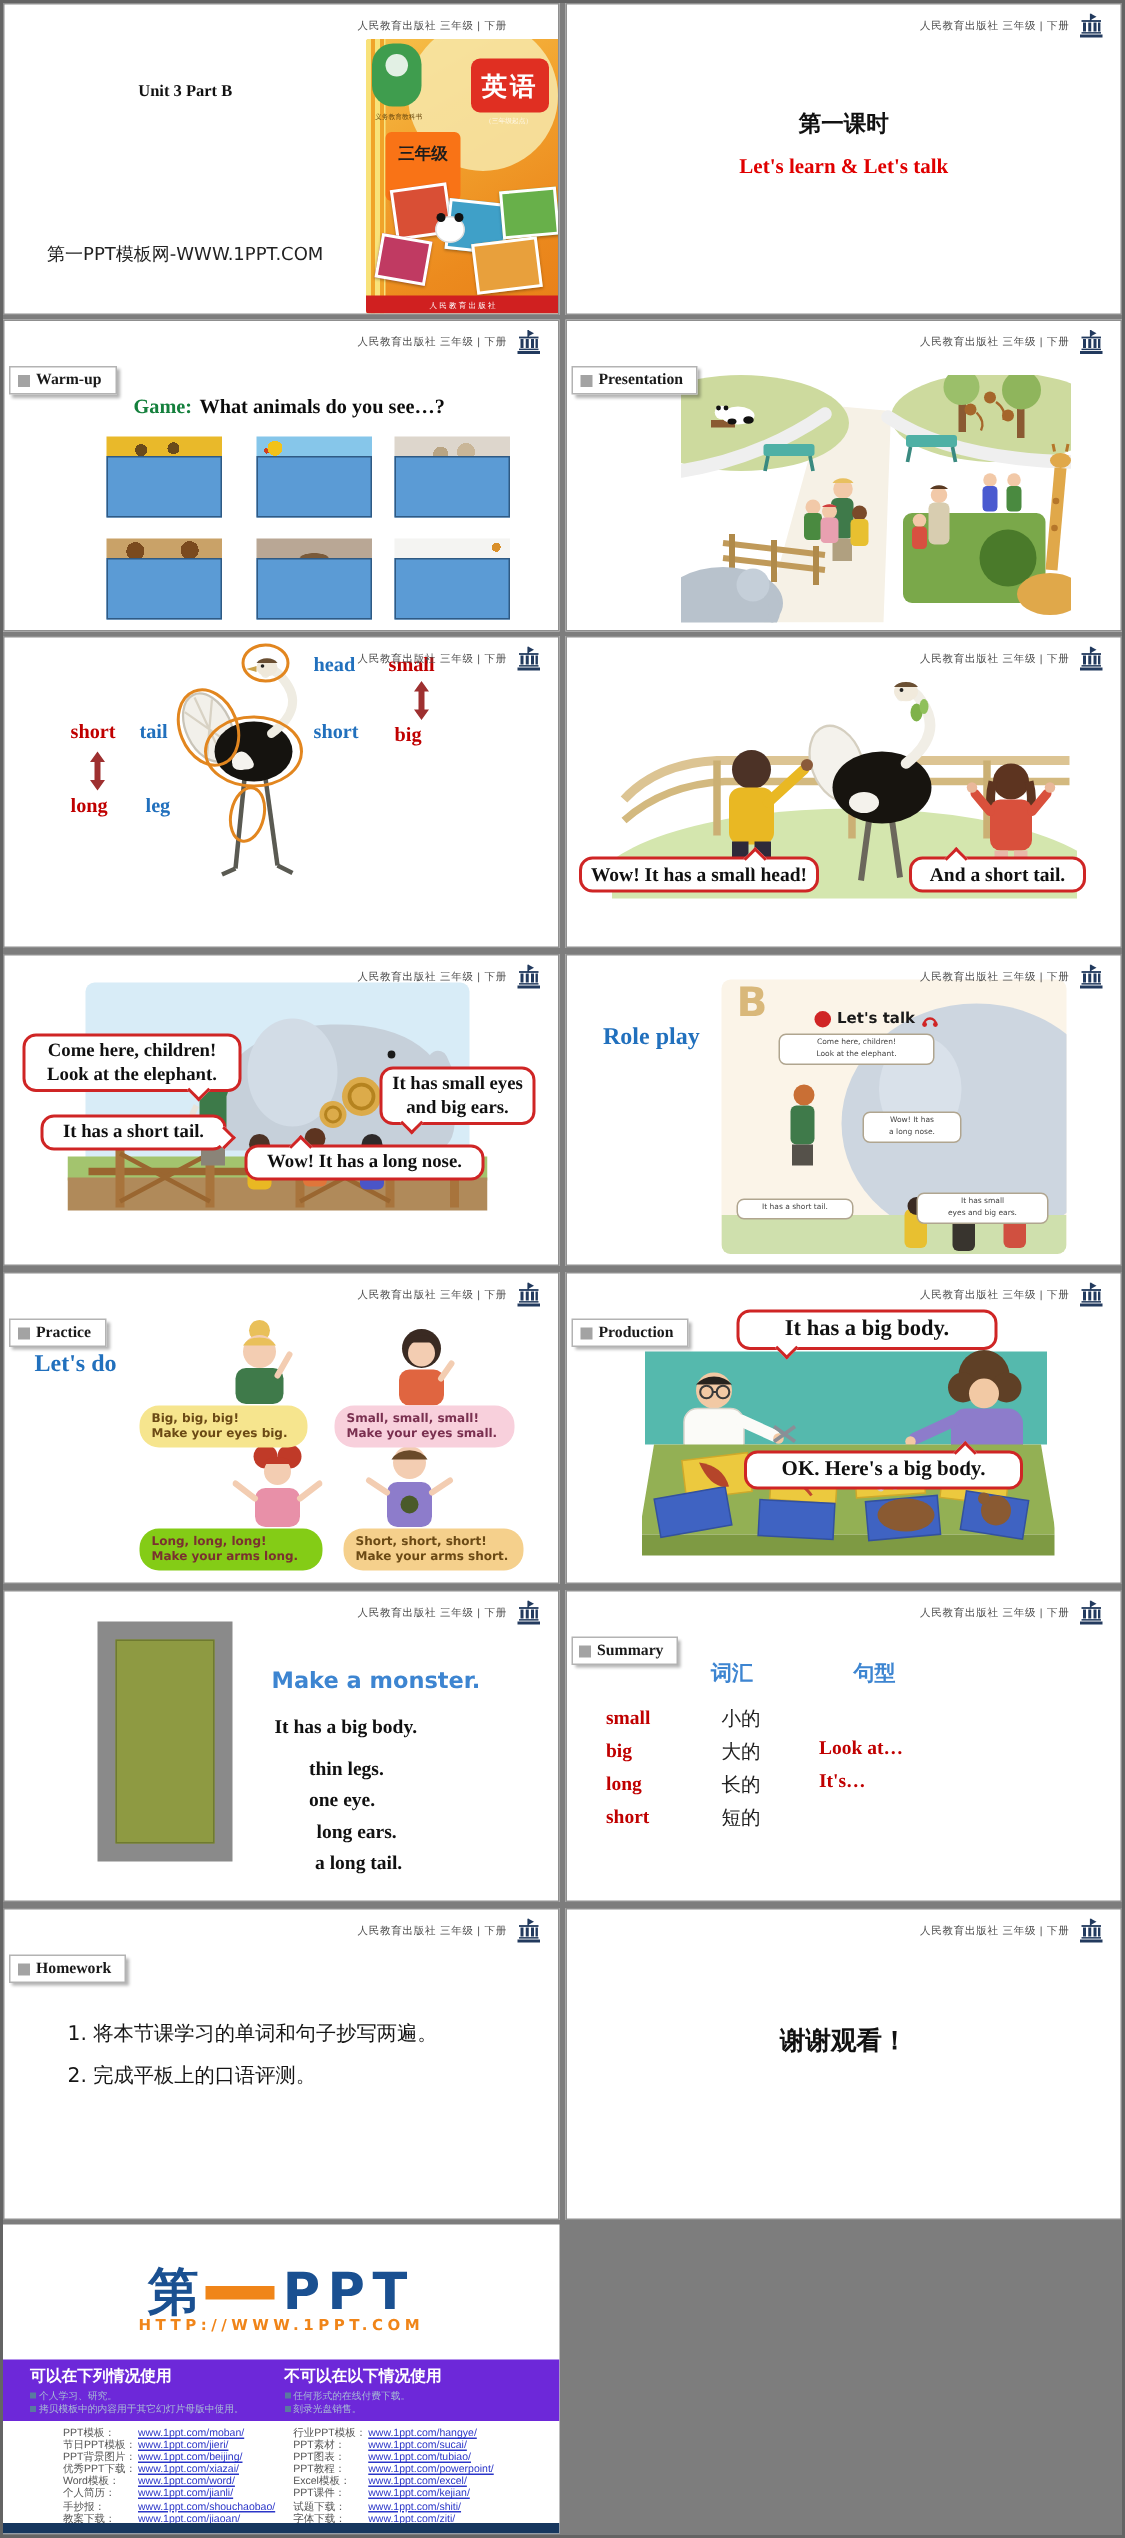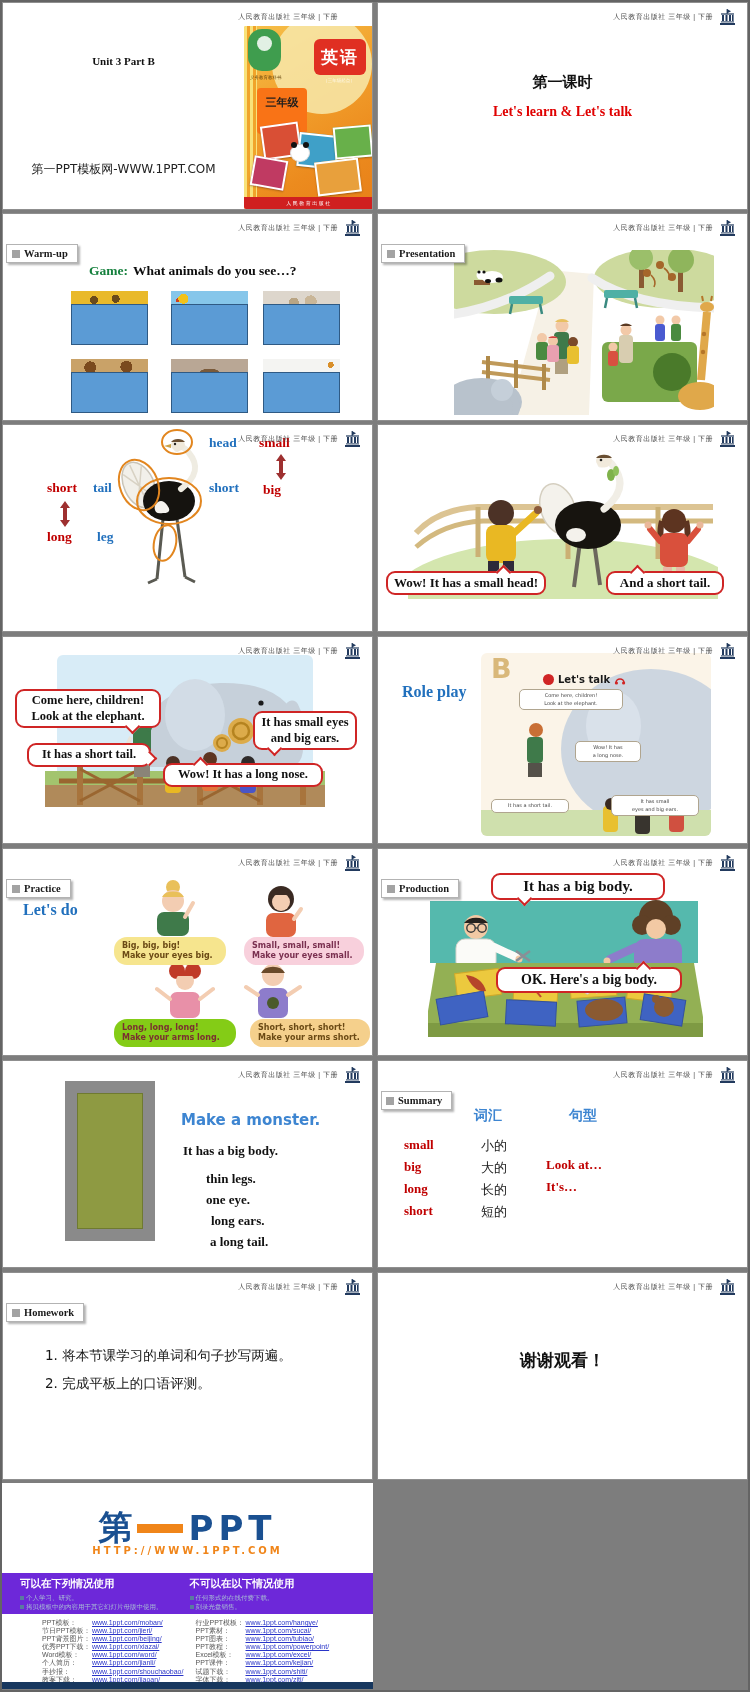--- a/index.html
+++ b/index.html
@@ -68,21 +68,21 @@
   .cell .photo{height:13px;}
   .cell .cover{height:41px;background:#5b9bd5;border:1px solid #2f5a84;box-sizing:border-box;}
   .p1{background:#e9b92a;background-image:radial-gradient(circle at 30% 70%,#6a4a1a 0 4px,transparent 4px),radial-gradient(circle at 58% 60%,#6a4a1a 0 4px,transparent 4px);}
   .p2{background:#86c6ea;background-image:radial-gradient(circle at 16% 60%,#f2c21a 0 5px,transparent 5px),radial-gradient(circle at 9% 72%,#d04020 0 2px,transparent 2px);}
   .p3{background:#ddd6cc;background-image:radial-gradient(circle at 62% 80%,#c9b698 0 6px,transparent 6px),radial-gradient(circle at 40% 90%,#b9a584 0 5px,transparent 5px);}
   .p4{background:#c9a268;background-image:radial-gradient(circle at 25% 65%,#7a4a1e 0 6px,transparent 6px),radial-gradient(circle at 72% 60%,#7a4a1e 0 6px,transparent 6px);}
   .p5{background:#b9a795;background-image:radial-gradient(ellipse at 50% 100%,#7a5a3a 0 9px,transparent 10px);}
   .p6{background:#f4f4f2;background-image:radial-gradient(circle at 88% 45%,#d98f2a 0 3px,transparent 3px);}
   
   .chant{position:absolute;border-radius:13px;font:700 8px "DejaVu Sans",sans-serif;
-         padding:4px 8px;line-height:10px;box-sizing:border-box;white-space:nowrap;margin-left:21px;}
+         padding:4px 8px;line-height:10px;box-sizing:border-box;white-space:nowrap;}
   .fig{position:absolute;}
   
   .panel{position:absolute;left:103px;top:16px;width:230px;height:183px;background:#fbf4e8;border-radius:6px;overflow:hidden;}
   .panel-eleph{position:absolute;right:-30px;top:16px;width:180px;height:160px;background:#cdd6e0;border-radius:50%;}
   .panel-ear{position:absolute;right:70px;top:38px;width:55px;height:70px;background:#d9e1ea;border-radius:50%;}
   .panel-grass{position:absolute;left:0;right:0;bottom:0;height:26px;background:#cfe0ad;}
   .panel-b{position:absolute;left:10px;top:0;font:900 27px "DejaVu Sans",sans-serif;color:#d9b87a;}
   .panel-head{position:absolute;left:62px;top:21px;display:flex;align-items:center;gap:4px;}
   .lt-badge{width:11px;height:11px;background:#d02525;border-radius:50%;}
   .lt-title{font:700 10px "DejaVu Sans",sans-serif;color:#1a1a1a;white-space:nowrap;}

